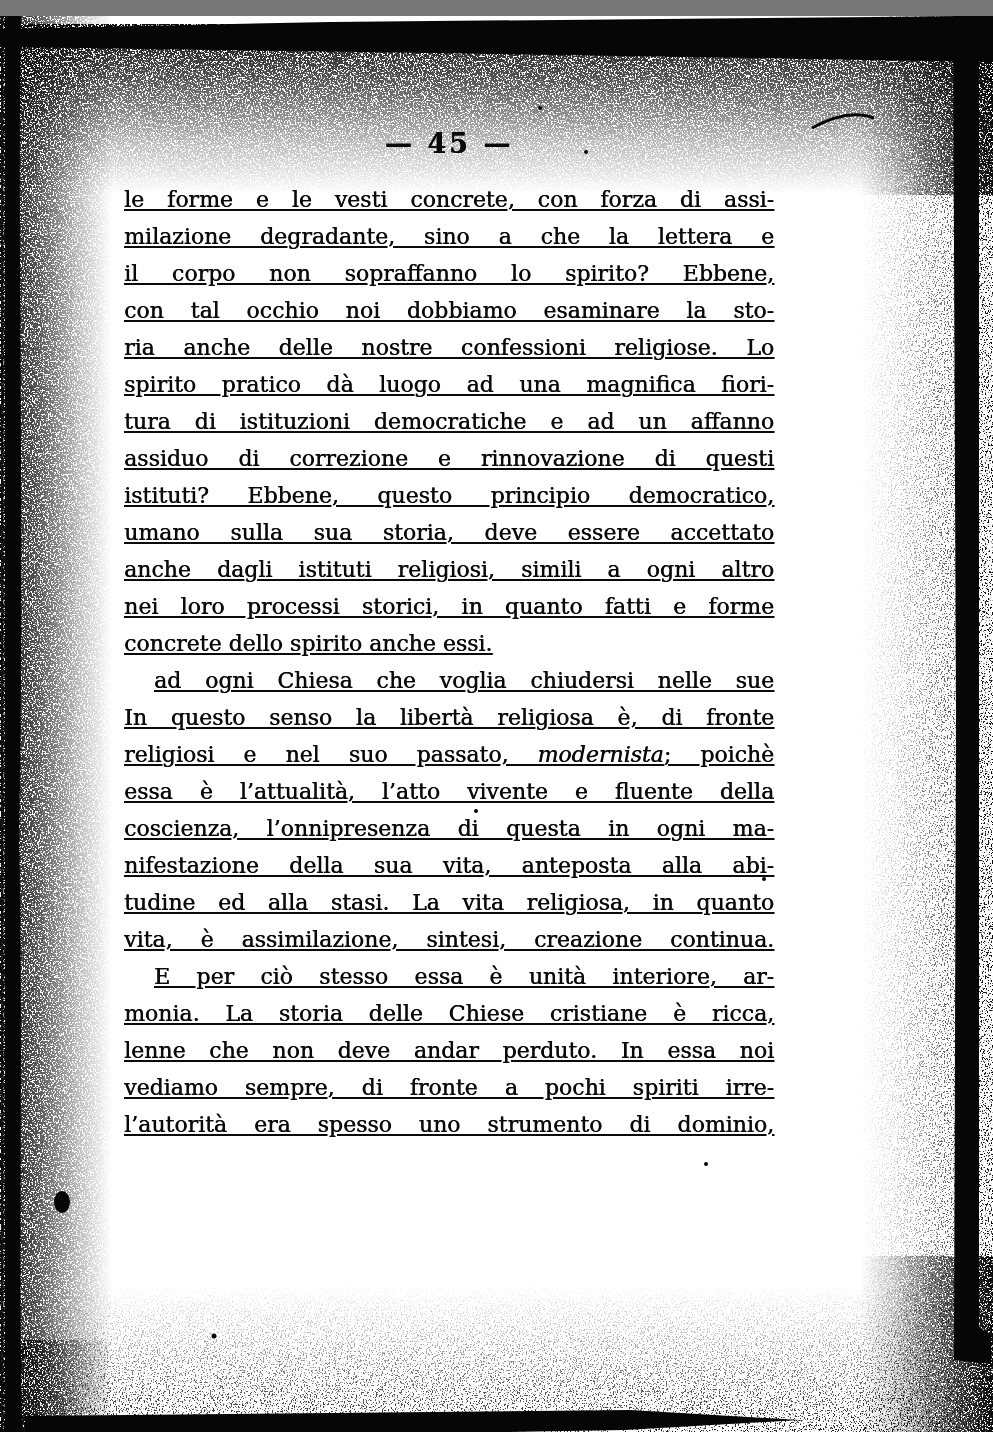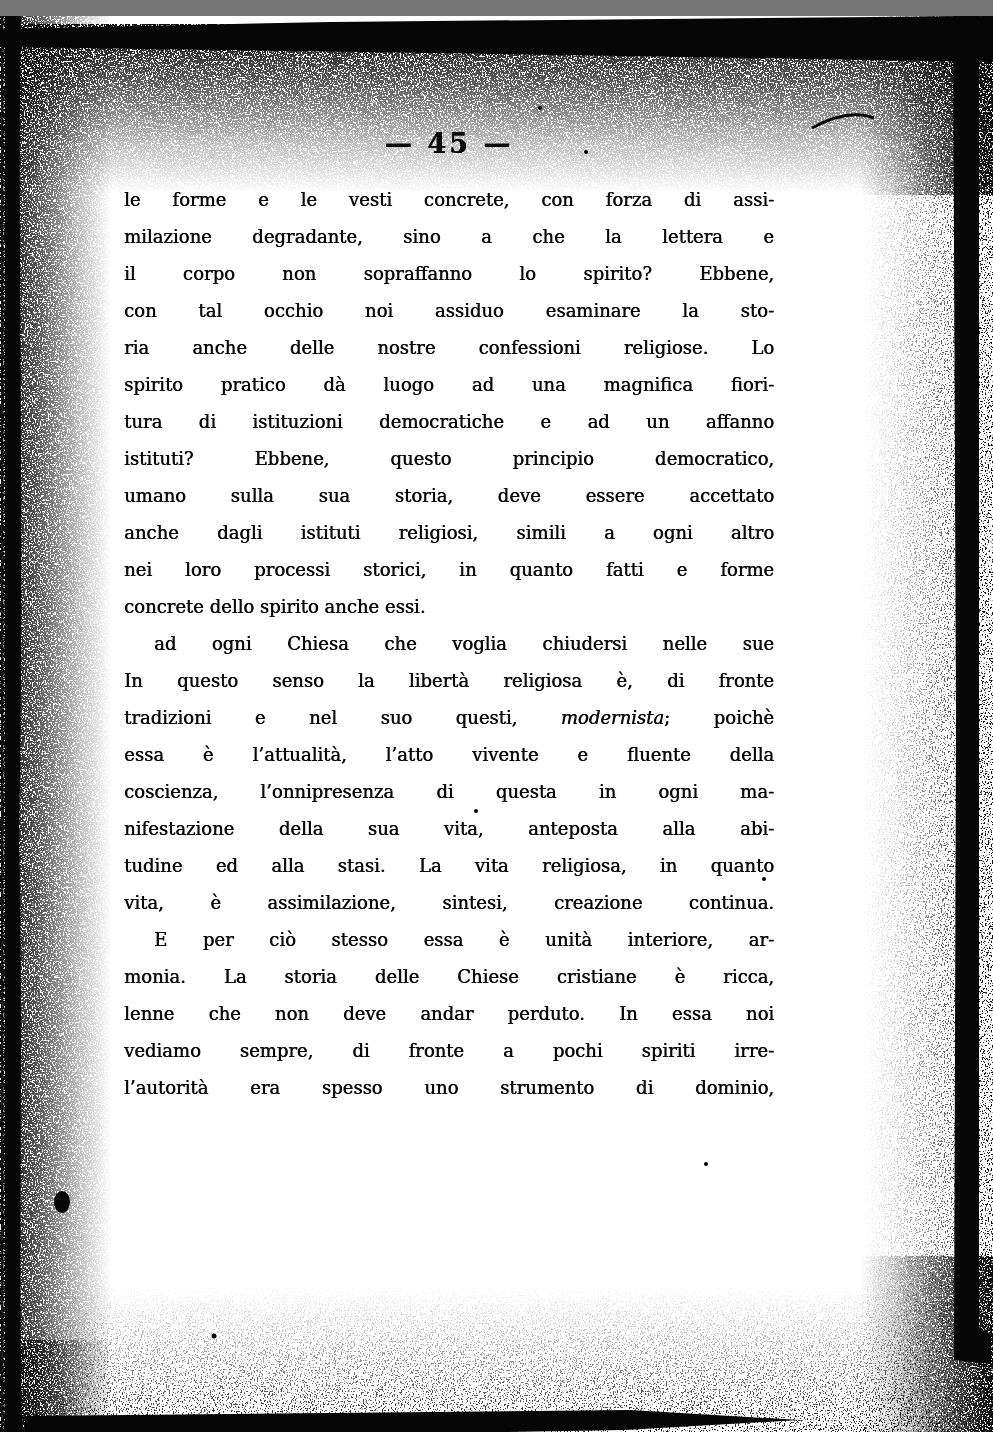--- a/index.html
+++ b/index.html
@@ -28,22 +28,23 @@
   }
   .pagenum {
     text-align: center;
     font-size: 27px;
     font-weight: bold;
     letter-spacing: 3px;
     margin-bottom: 22px;
     text-shadow: 0.5px 0 currentColor;
   }
   .bodytext {
-    font-size: 18px;
+    font-size: 22px;
     line-height: 37px;
+    text-decoration: underline;
   }
   .line {
     text-align: justify;
     text-align-last: justify;
     -moz-text-align-last: justify;
     text-justify: inter-word;
     text-shadow: 0.5px 0 currentColor;
     white-space: normal;
   }
   .line.nojust {
@@ -145,34 +146,35 @@
     <circle cx="540" cy="92" r="2" fill="#060606"></circle>
   </svg>
 
   <div class="content">
     <div class="pagenum">— 45 —</div>
     <div class="bodytext">
         <div class="par">
           <div class="line">le forme e le vesti concrete, con forza di assi-</div>
           <div class="line">milazione degradante, sino a che la lettera e</div>
           <div class="line">il corpo non sopraffanno lo spirito? Ebbene,</div>
-          <div class="line">con tal occhio noi assiduo esaminare la sto-</div>
+          <div class="line">con tal occhio noi dobbiamo esaminare la sto-</div>
           <div class="line">ria anche delle nostre confessioni religiose. Lo</div>
           <div class="line">spirito pratico dà luogo ad una magnifica fiori-</div>
           <div class="line">tura di istituzioni democratiche e ad un affanno</div>
+          <div class="line">assiduo di correzione e rinnovazione di questi</div>
           <div class="line">istituti? Ebbene, questo principio democratico,</div>
           <div class="line">umano sulla sua storia, deve essere accettato</div>
           <div class="line">anche dagli istituti religiosi, simili a ogni altro</div>
           <div class="line">nei loro processi storici, in quanto fatti e forme</div>
           <div class="line nojust"><span>concrete dello spirito anche essi.</span></div>
         </div>
         <div class="par indent">
           <div class="line">ad ogni Chiesa che voglia chiudersi nelle sue</div>
           <div class="line">In questo senso la libertà religiosa è, di fronte</div>
-          <div class="line"><span>tradizioni e nel suo questi, </span><span class="it">modernista</span><span>; poichè</span></div>
+          <div class="line"><span>religiosi e nel suo passato, </span><span class="it">modernista</span><span>; poichè</span></div>
           <div class="line">essa è l’attualità, l’atto vivente e fluente della</div>
           <div class="line">coscienza, l’onnipresenza di questa in ogni ma-</div>
           <div class="line">nifestazione della sua vita, anteposta alla abi-</div>
           <div class="line">tudine ed alla stasi. La vita religiosa, in quanto</div>
           <div class="line">vita, è assimilazione, sintesi, creazione continua.</div>
         </div>
         <div class="par indent">
           <div class="line">E per ciò stesso essa è unità interiore, ar-</div>
           <div class="line">monia. La storia delle Chiese cristiane è ricca,</div>
           <div class="line">lenne che non deve andar perduto. In essa noi</div>

